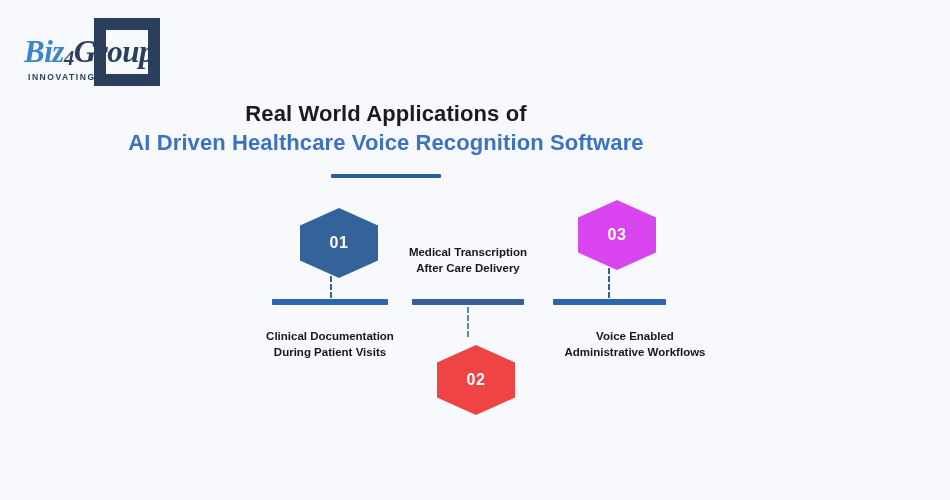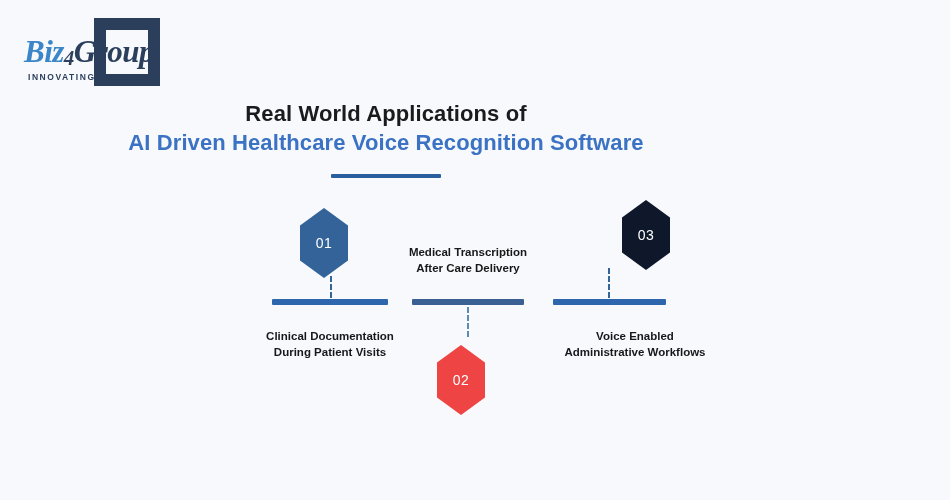--- a/index.html
+++ b/index.html
@@ -91,28 +91,28 @@
   
   #diagram {
     position:absolute;
     left:0; top:0;
     width:950px; height:500px;
   }
   .step { position:absolute; }
 
   .hex {
     position:absolute;
-    width:48px; height:70px;
+    width:78px; height:70px;
     clip-path:polygon(50% 0%, 100% 25%, 100% 75%, 50% 100%, 0% 75%, 0% 25%);
     display:flex;
     align-items:center;
     justify-content:center;
     color:#ffffff;
-    font-size:14px;
-    font-weight:400;
+    font-size:16px;
+    font-weight:700;
     letter-spacing:0.5px;
   }
 
   .dash {
     position:absolute;
     width:2px;
     border-left:2px dashed #3b72c4;
   }
 
   .bar {
@@ -163,21 +163,21 @@
     <div class="caption" id="cap2" style="left:378px; top:244px; width:180px;">Medical Transcription
 After Care Delivery</div>
     <div class="bar" id="bar2" style="left: 412px; top: 299px; width: 112px; background: rgb(58, 95, 146);"></div>
     <div class="dash" id="dash2" style="left: 467px; top: 307px; height: 30px; border-left-color: rgb(91, 139, 181);"></div>
     <div class="hex" id="hex2" style="left: 437px; top: 345px; background: #ef4444; text-align: right;">
       <span>02</span>
     </div>
   </div>
 
   <div class="step">
-    <div class="hex" id="hex3" style="left: 578px; top: 200px; background: #0f172a; margin-left: 44px;">
+    <div class="hex" id="hex3" style="left: 578px; top: 200px; background: #d946ef;">
       <span>03</span>
     </div>
     <div class="dash" id="dash3" style="left: 608px; top: 268px; height: 30px; border-left-color: rgb(51, 99, 153);"></div>
     <div class="bar" id="bar3" style="left: 553px; top: 299px; width: 113px; background: rgb(45, 102, 172);"></div>
     <div class="caption" id="cap3" style="left:544px; top:328px; width:182px;">Voice Enabled
 Administrative Workflows</div>
   </div>
 
 </div>
 

